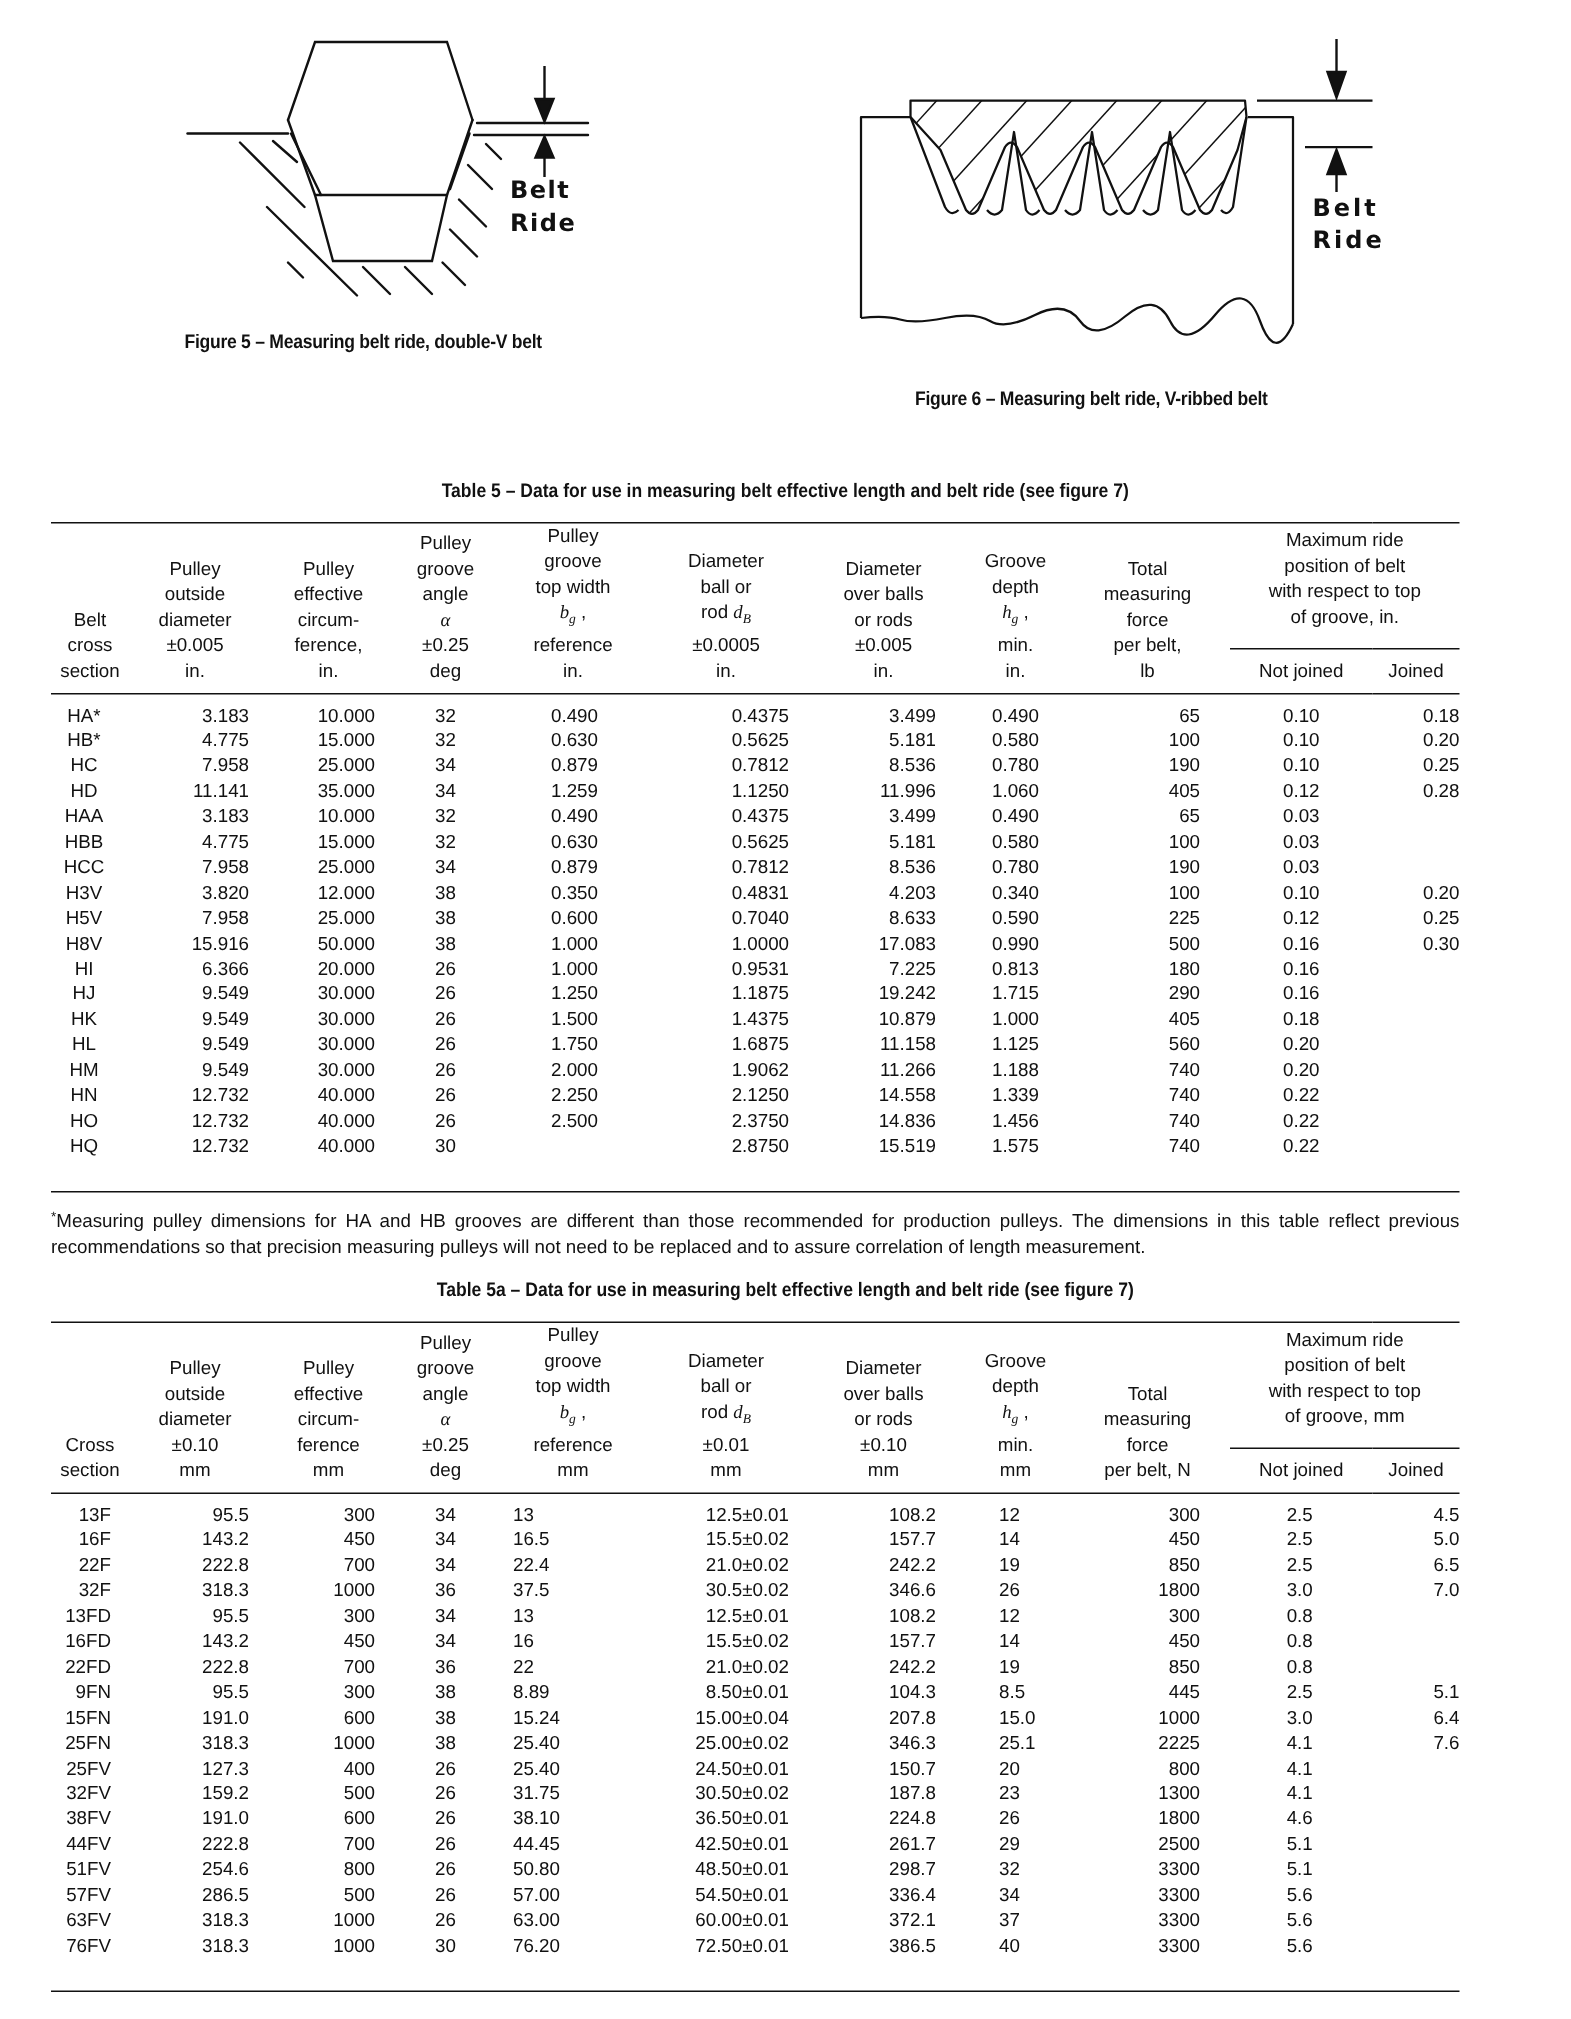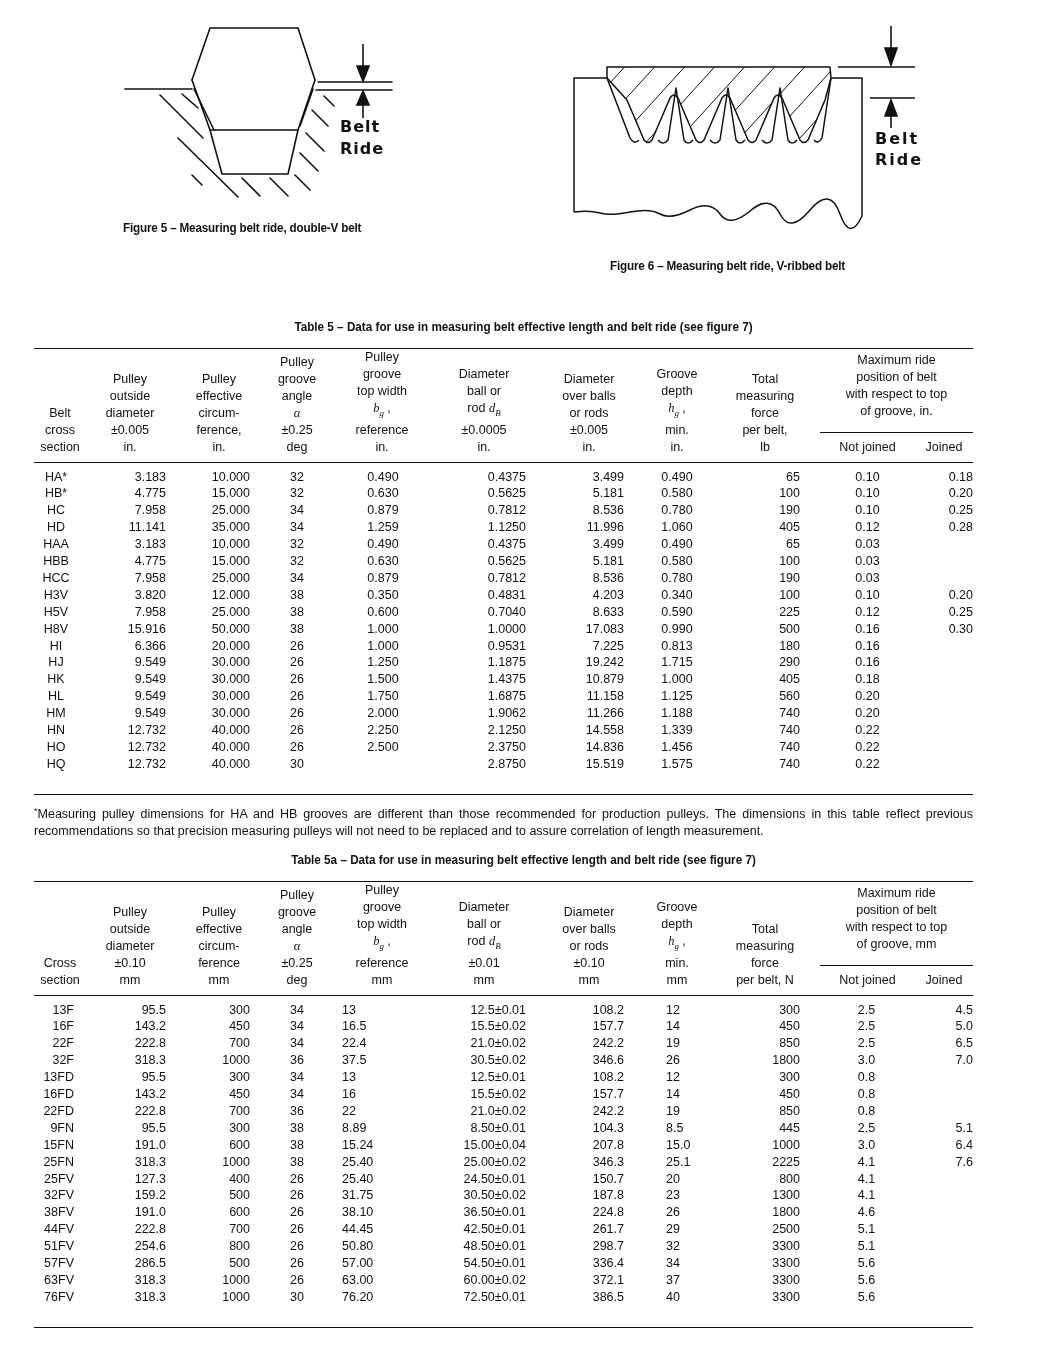--- a/index.html
+++ b/index.html
@@ -773,21 +773,21 @@
         <td class="r" style="padding-right:20px">3300</td>
         <td class="c" style="padding-left:0">5.6</td>
         <td class="r" style="padding-right:0"></td>
       </tr>
       <tr>
         <td class="r" style="padding-right:12px">63FV</td>
         <td class="r" style="padding-right:8px">318.3</td>
         <td class="r" style="padding-right:14px">1000</td>
         <td class="c">26</td>
         <td class="l" style="padding-left:12px">63.00</td>
-        <td class="r" style="padding-right:8px">60.00±0.02</td>
+        <td class="r" style="padding-right:8px">60.00±0.01</td>
         <td class="r" style="padding-right:20px">372.1</td>
         <td class="l" style="padding-left:22px">37</td>
         <td class="r" style="padding-right:20px">3300</td>
         <td class="c" style="padding-left:0">5.6</td>
         <td class="r" style="padding-right:0"></td>
       </tr>
       <tr>
         <td class="r" style="padding-right:12px">76FV</td>
         <td class="r" style="padding-right:8px">318.3</td>
         <td class="r" style="padding-right:14px">1000</td>

